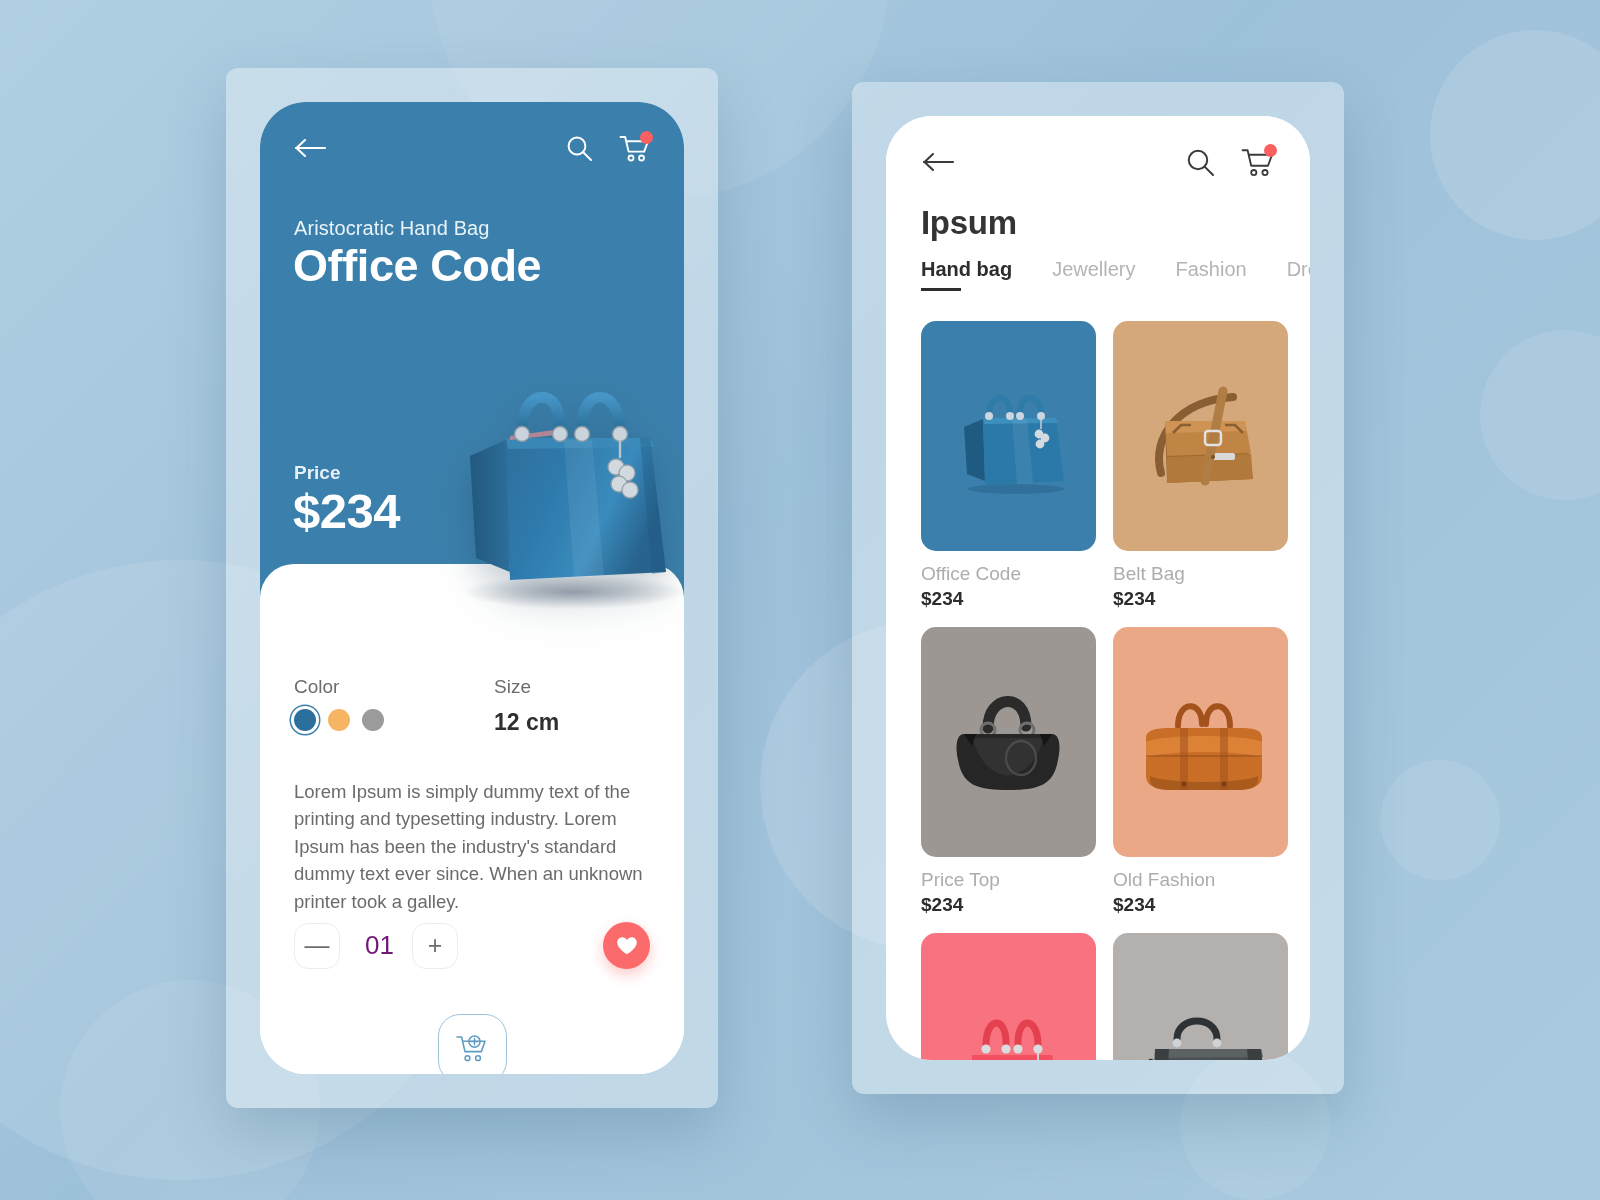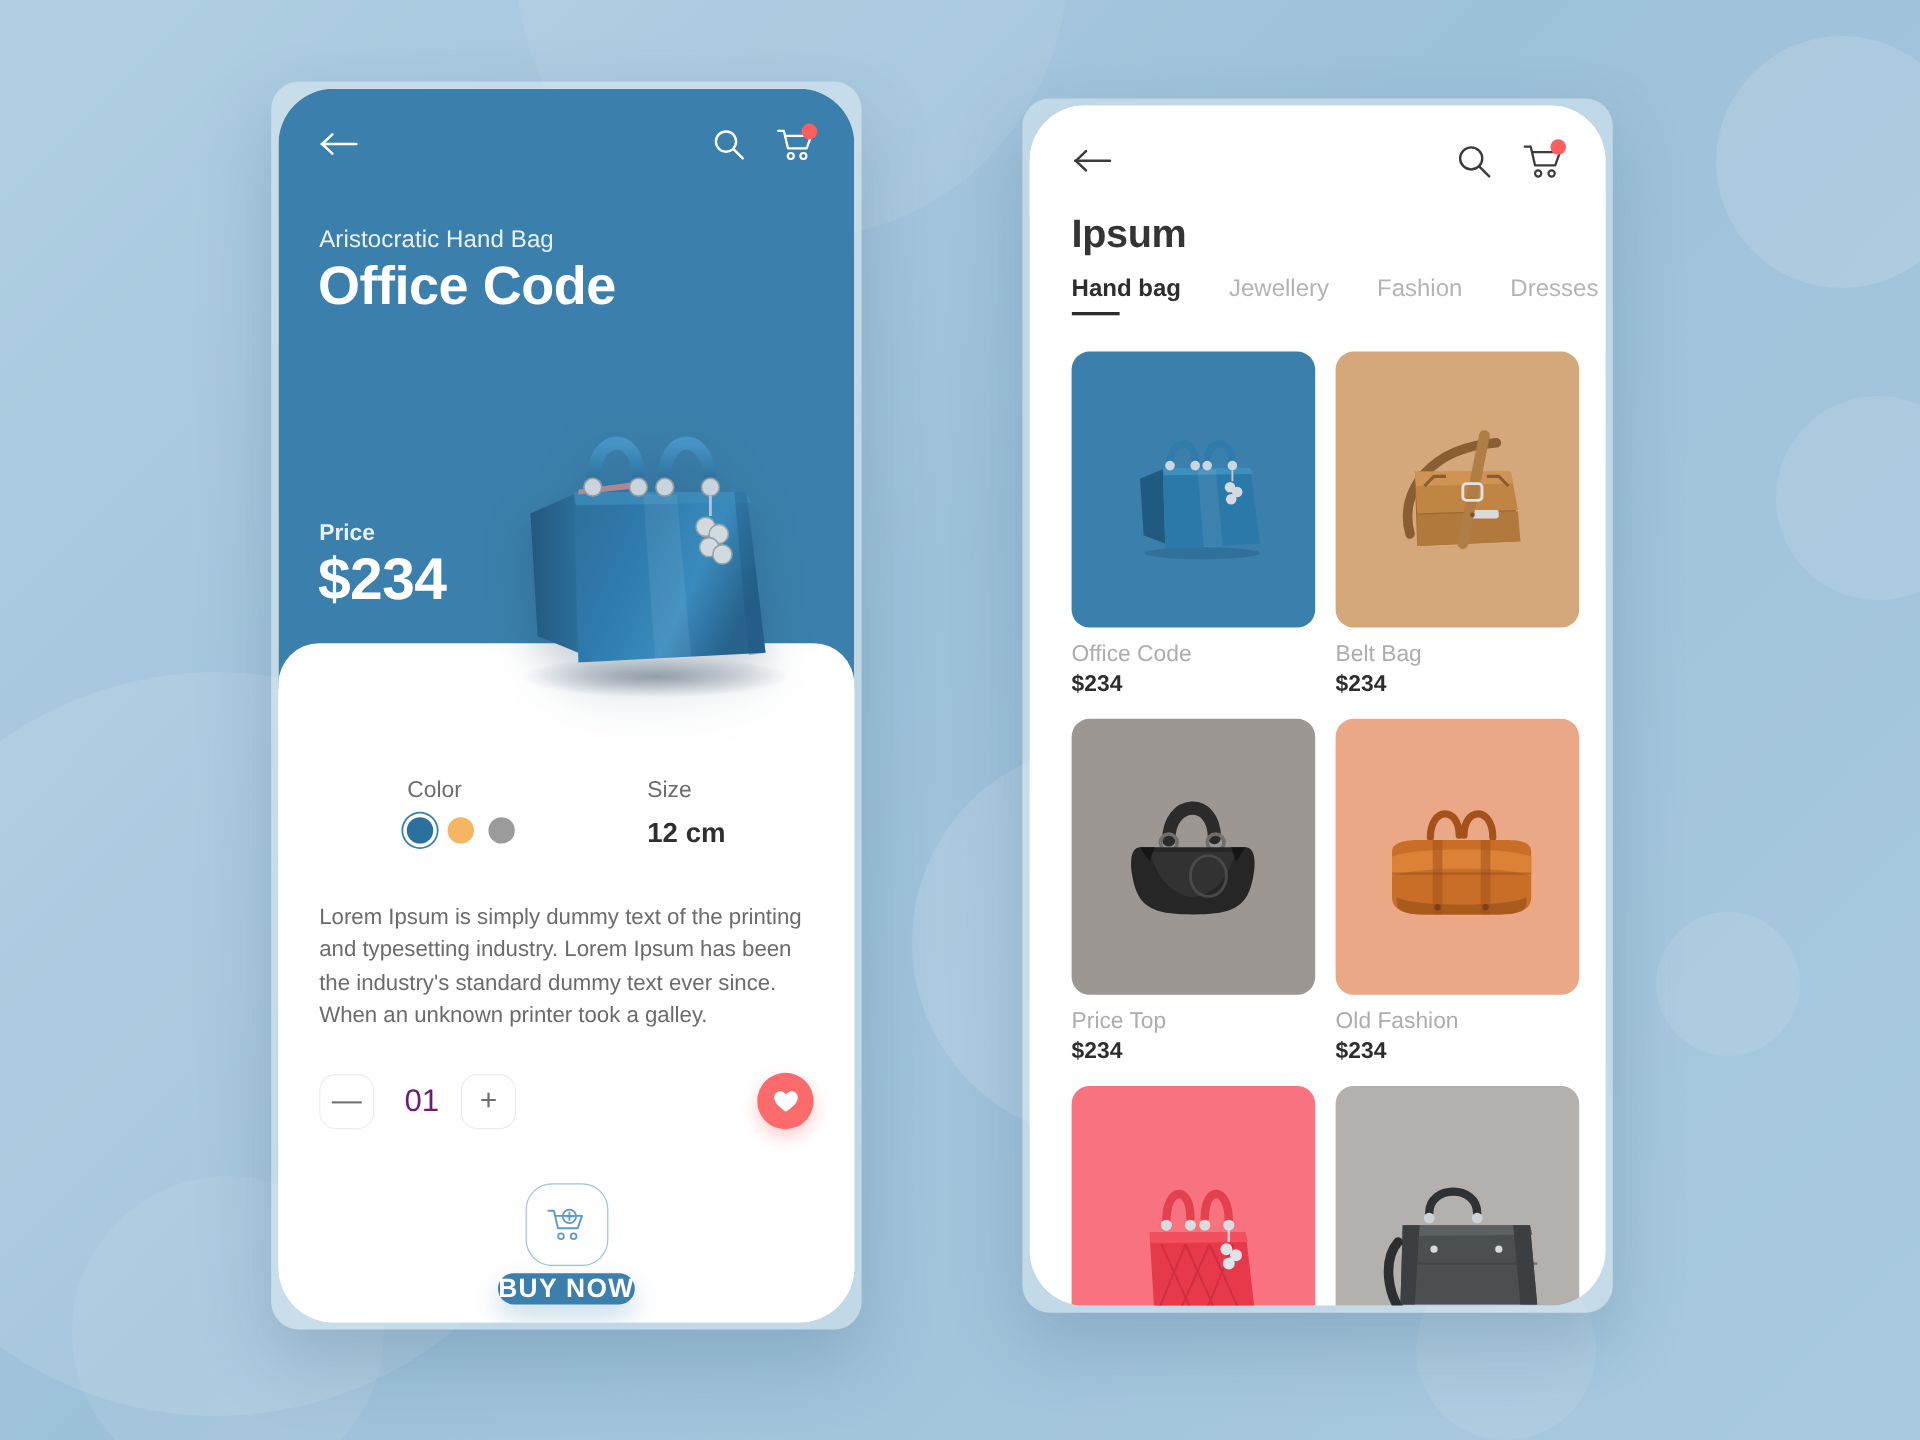--- a/index.html
+++ b/index.html
@@ -22,24 +22,24 @@
   .blob-c { width:210px; height:210px; left:1430px; top:30px;  background:rgba(255,255,255,0.13); }
   .blob-d { width:170px; height:170px; left:1480px; top:330px; background:rgba(255,255,255,0.10); }
   .blob-e { width:120px; height:120px; left:1380px; top:760px; background:rgba(255,255,255,0.09); }
   .blob-f { width:460px; height:460px; left:430px;  top:-260px; background:rgba(255,255,255,0.07); }
   .blob-g { width:260px; height:260px; left:60px;   top:980px;  background:rgba(255,255,255,0.08); }
   .blob-h { width:150px; height:150px; left:1180px; top:1050px; background:rgba(255,255,255,0.08); }
 
   
   .phone {
     position:absolute;
-    border-radius:23px;
+    border-radius:12px;
     background:rgba(255,255,255,0.34);
     box-shadow:0 26px 60px rgba(40,80,110,0.22);
-    padding:6px;
+    padding:34px;
   }
   .phone-inner {
     width:100%; height:100%;
     border-radius:46px;
     overflow:hidden;
     background:#fff;
     position:relative;
   }
   #phone-left  { left:226px; top:68px;  width:492px; height:1040px; }
   #phone-right { left:852px; top:82px;  width:492px; height:1012px; }
@@ -84,21 +84,21 @@
   
   .bag-hero {
     position:absolute; left:154px; top:232px; width:300px; height:300px;
     filter:drop-shadow(0 14px 18px rgba(20,50,75,0.25));
   }
 
   .sheet {
     position:absolute; left:0; top:462px; width:100%; bottom:0;
     background:#fff; border-radius:34px 34px 0 0;
   }
-  .opt-row { position:absolute; left:34px; top:112px; width:calc(100% - 68px); display:flex;justify-content:center; }
+  .opt-row { position:absolute; left:34px; top:112px; width:calc(100% - 68px); display:flex; }
   .opt-color { width:200px; }
   .opt-label { font-size:19px; color:#6d6d6d; margin-bottom:11px; }
   .swatches { display:flex; align-items:center; gap:12px; }
   .sw { width:22px; height:22px; border-radius:50%; cursor:pointer; }
   .sw-sel { width:22px; height:22px; border-radius:50%; box-shadow:0 0 0 3px #fff, 0 0 0 4.5px #3b80ac; cursor:pointer; }
   .size-value { font-size:23px; color:#2f2f2f; font-weight:bold; margin-top:6px; }
 
   .desc {
     position:absolute; left:34px; top:214px; width:calc(100% - 62px);
     font-size:18.5px; line-height:1.48; color:#6b6b6b;

